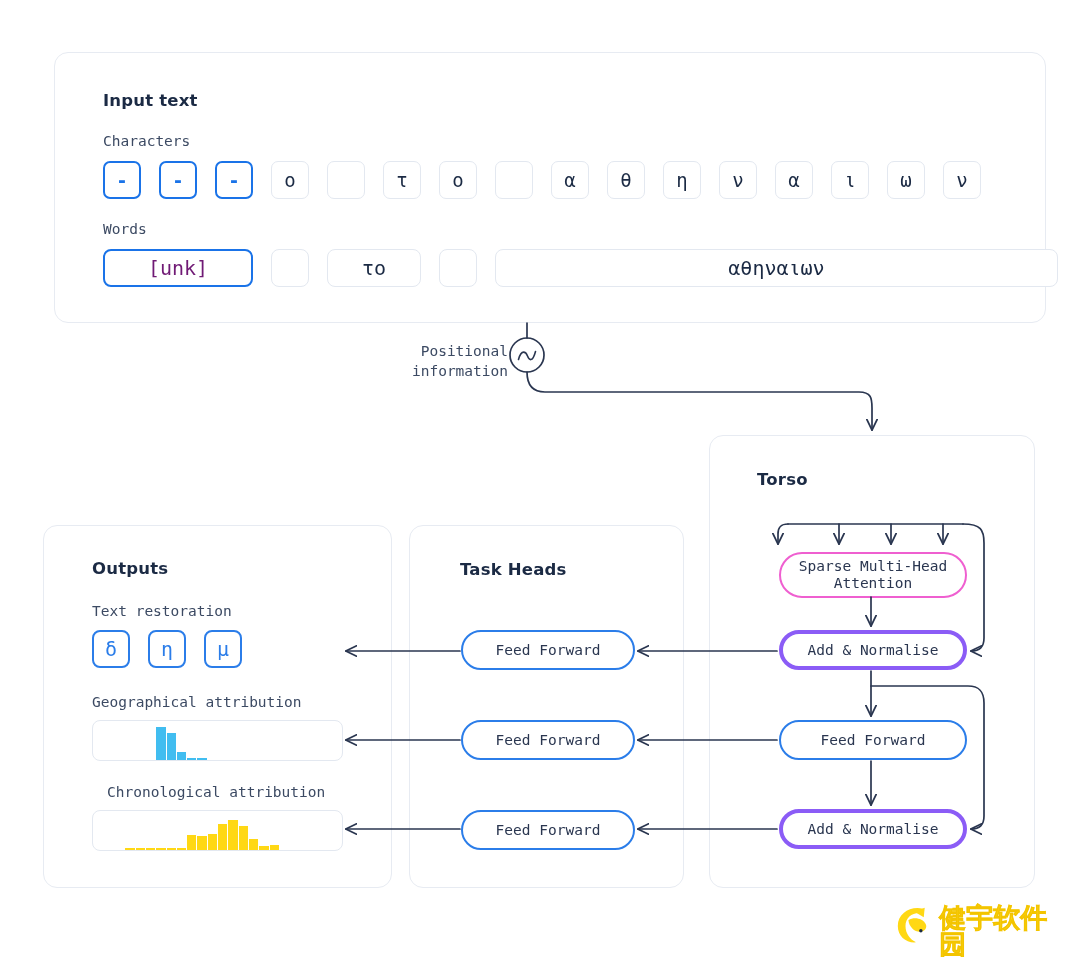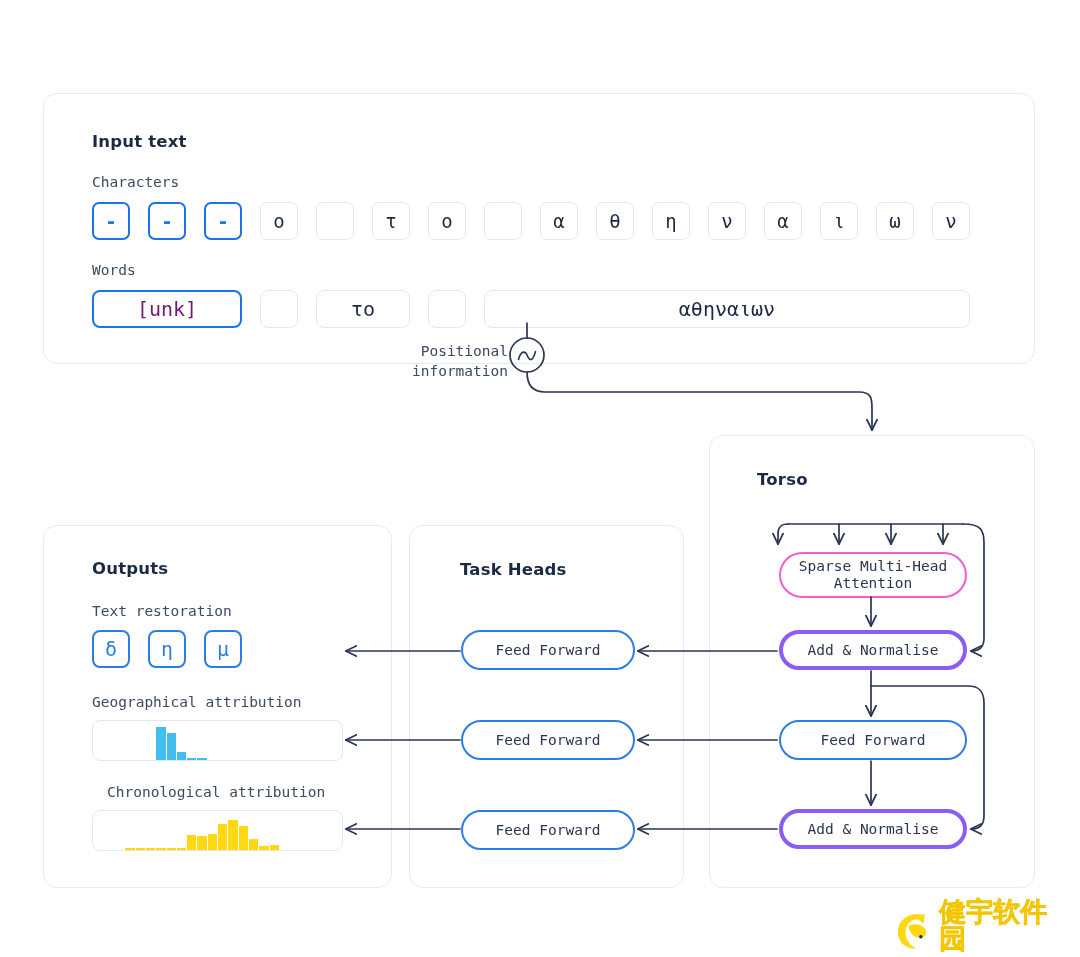--- a/index.html
+++ b/index.html
@@ -44,25 +44,24 @@
     position: absolute;
     font-family: "DejaVu Sans Mono", monospace;
     font-size: 14.5px;
     color: #3c4a63;
     letter-spacing: 0px;
     white-space: pre;
   }
 
   
   #input-panel {
-    left: 43px;
+    left: 54px;
     top: 52px;
     width: 992px;
     height: 271px;
-    margin-top: 41px;
   }
 
   .char-box {
     position: absolute;
     box-sizing: border-box;
     width: 38px;
     height: 38px;
     border: 1px solid #e3e8f0;
     border-radius: 7px;
     background: #ffffff;
@@ -192,21 +191,21 @@
   }
 
   
   #watermark {
     position: absolute;
     left: 893px;
     top: 904px;
     width: 176px;
     height: 48px;
     display: flex;
-    align-items: flex-end;
+    align-items: flex-start;
     gap: 4px;
   }
   #watermark .wm-text {
     font-family: "DejaVu Sans", sans-serif;
     font-size: 27px;
     font-weight: 700;
     color: #ffd814;
     letter-spacing: 0px;
     line-height: 1;
     -webkit-text-stroke: 0.6px #f3c400;
@@ -277,21 +276,21 @@
         </div>
         <div class="word-box" style="left: 216px; top: 196px; width: 38px;">
           <span></span>
         </div>
         <div class="word-box" style="left: 272px; top: 196px; width: 94px;">
           <span>το</span>
         </div>
         <div class="word-box" style="left: 384px; top: 196px; width: 38px;">
           <span></span>
         </div>
-        <div class="word-box" style="left: 440px; top: 196px; width: 486px;">
+        <div class="word-box" style="left: 440px; top: 196px; width: 563px;">
           <span>αθηναιων</span>
         </div>
       </div>
   </div>
 
   <div class="mono-label" style="left:402px; top:342px; line-height:1.35; text-align:right; width:106px;"><span>Positional</span><br><span>information</span></div>
 
   <div class="panel" id="torso-panel">
     <div class="panel-title" style="left:47px; top:34px;">Torso</div>
 

